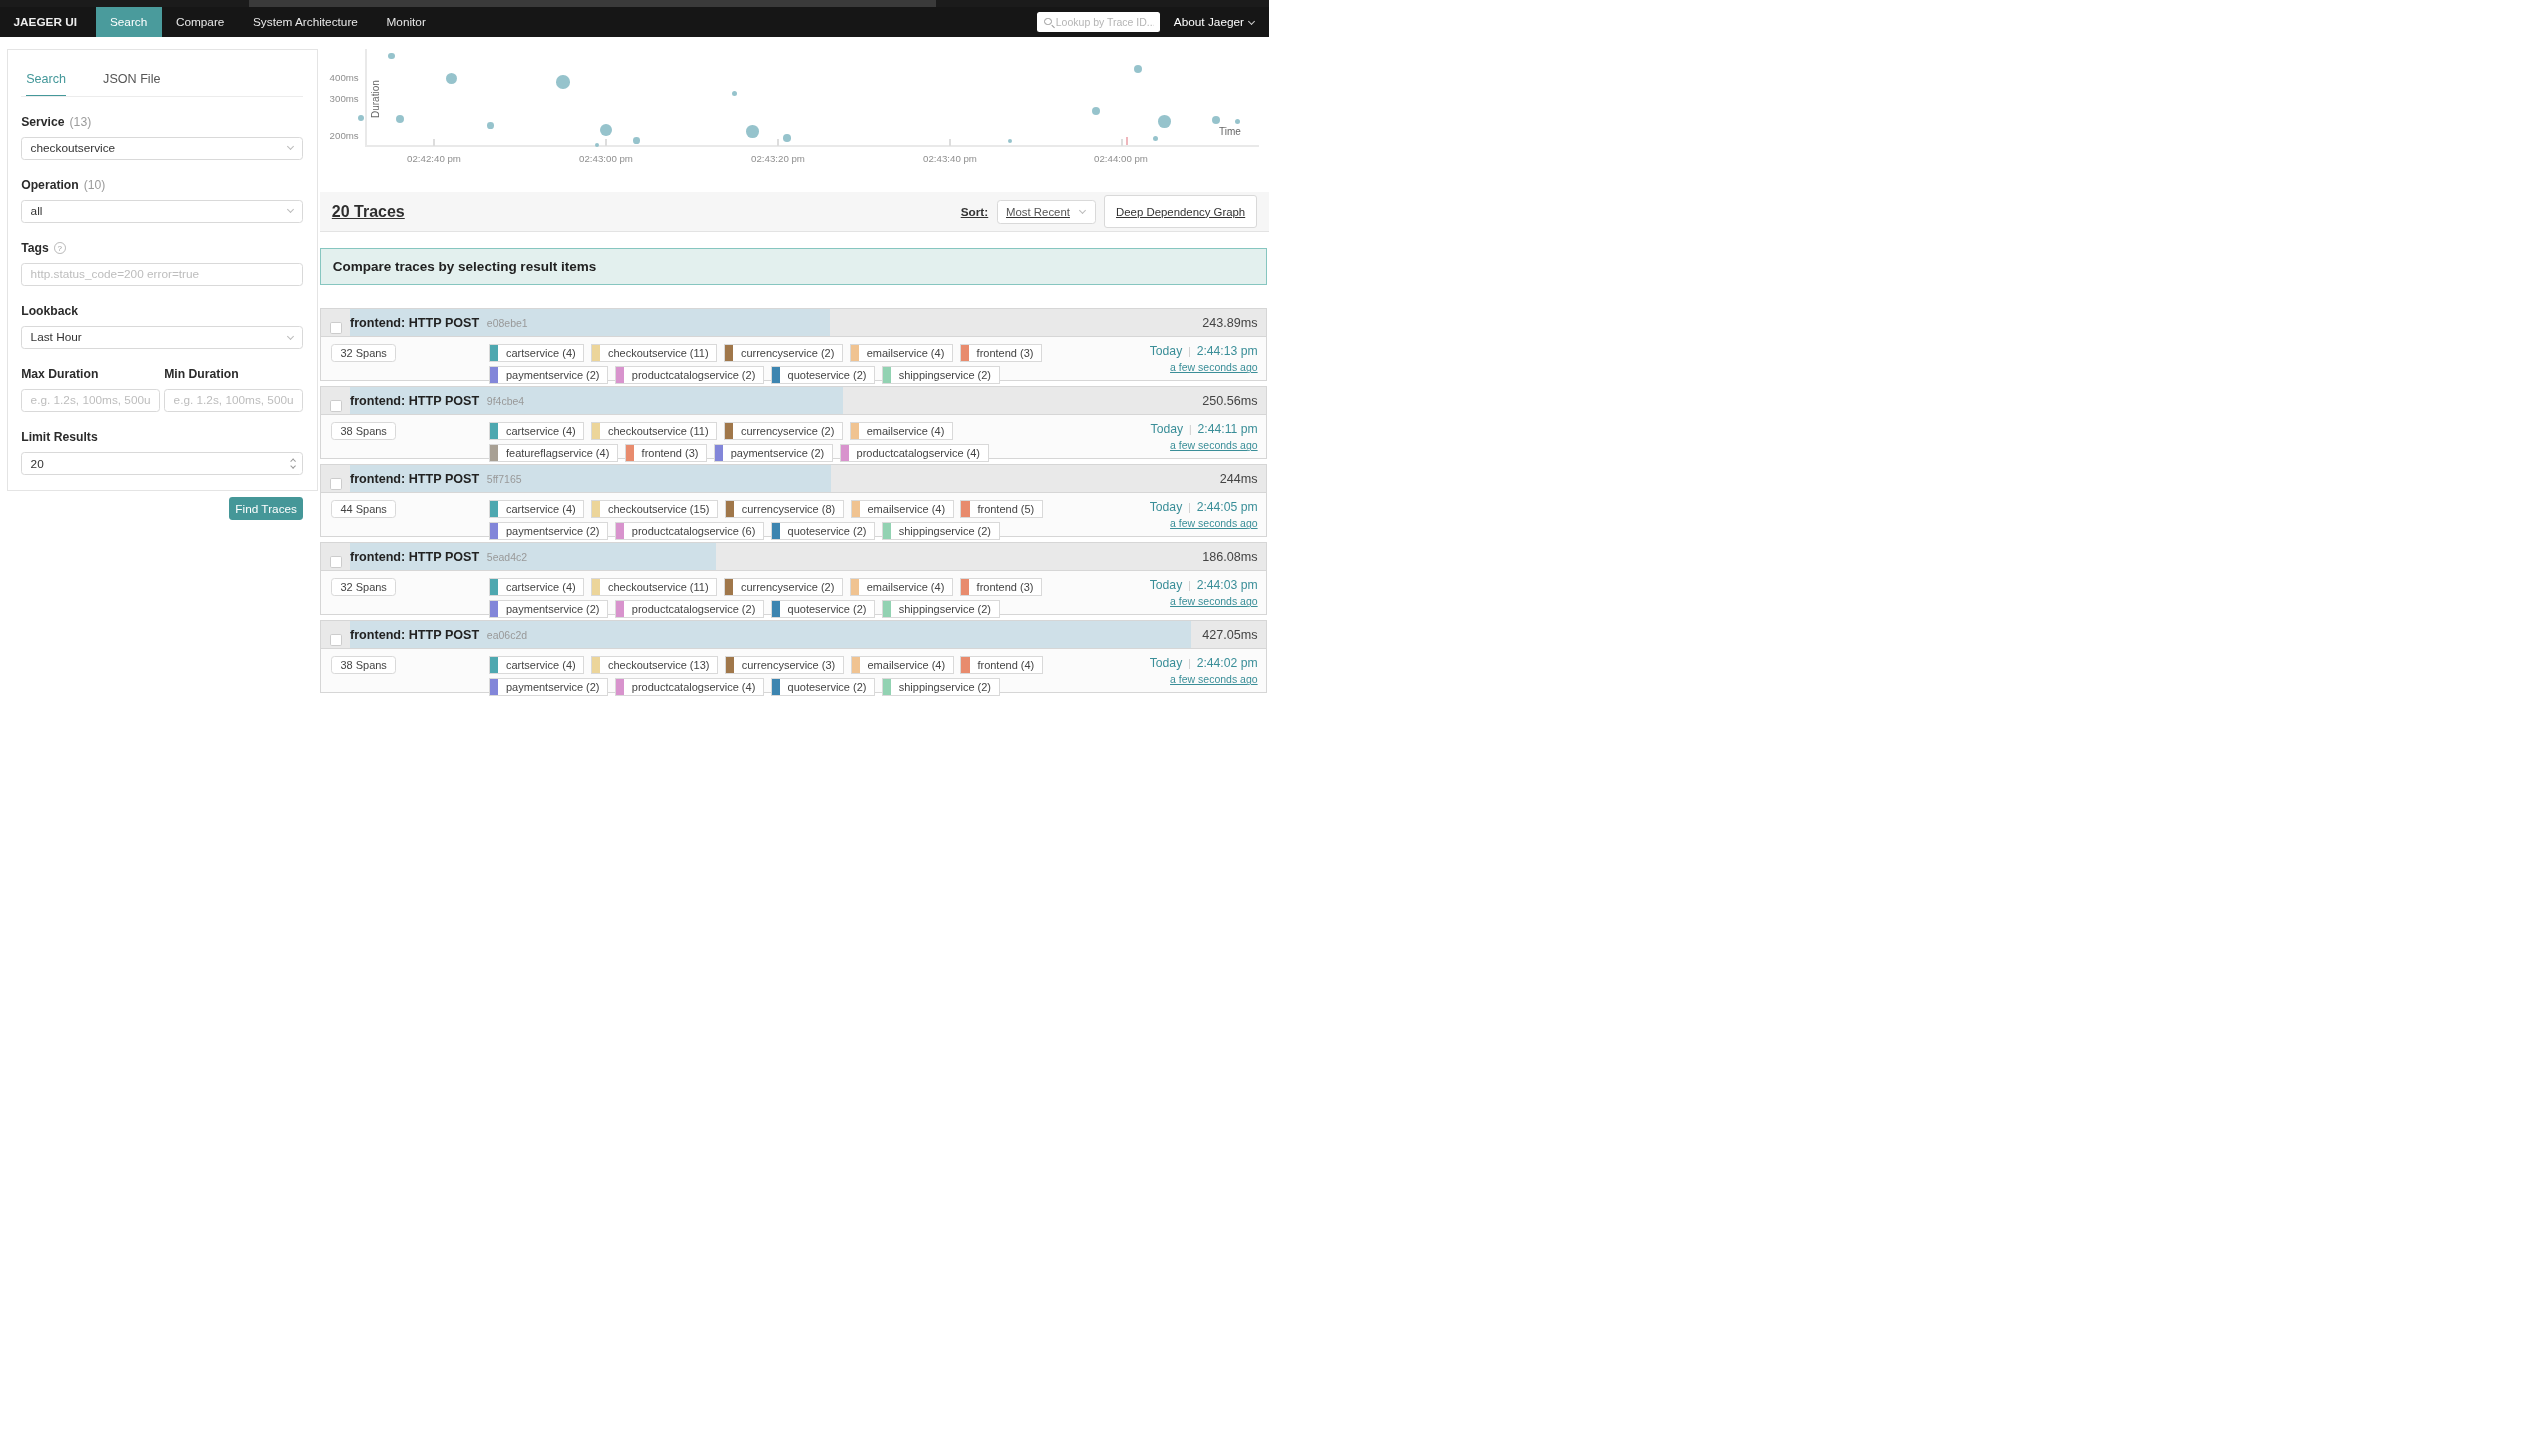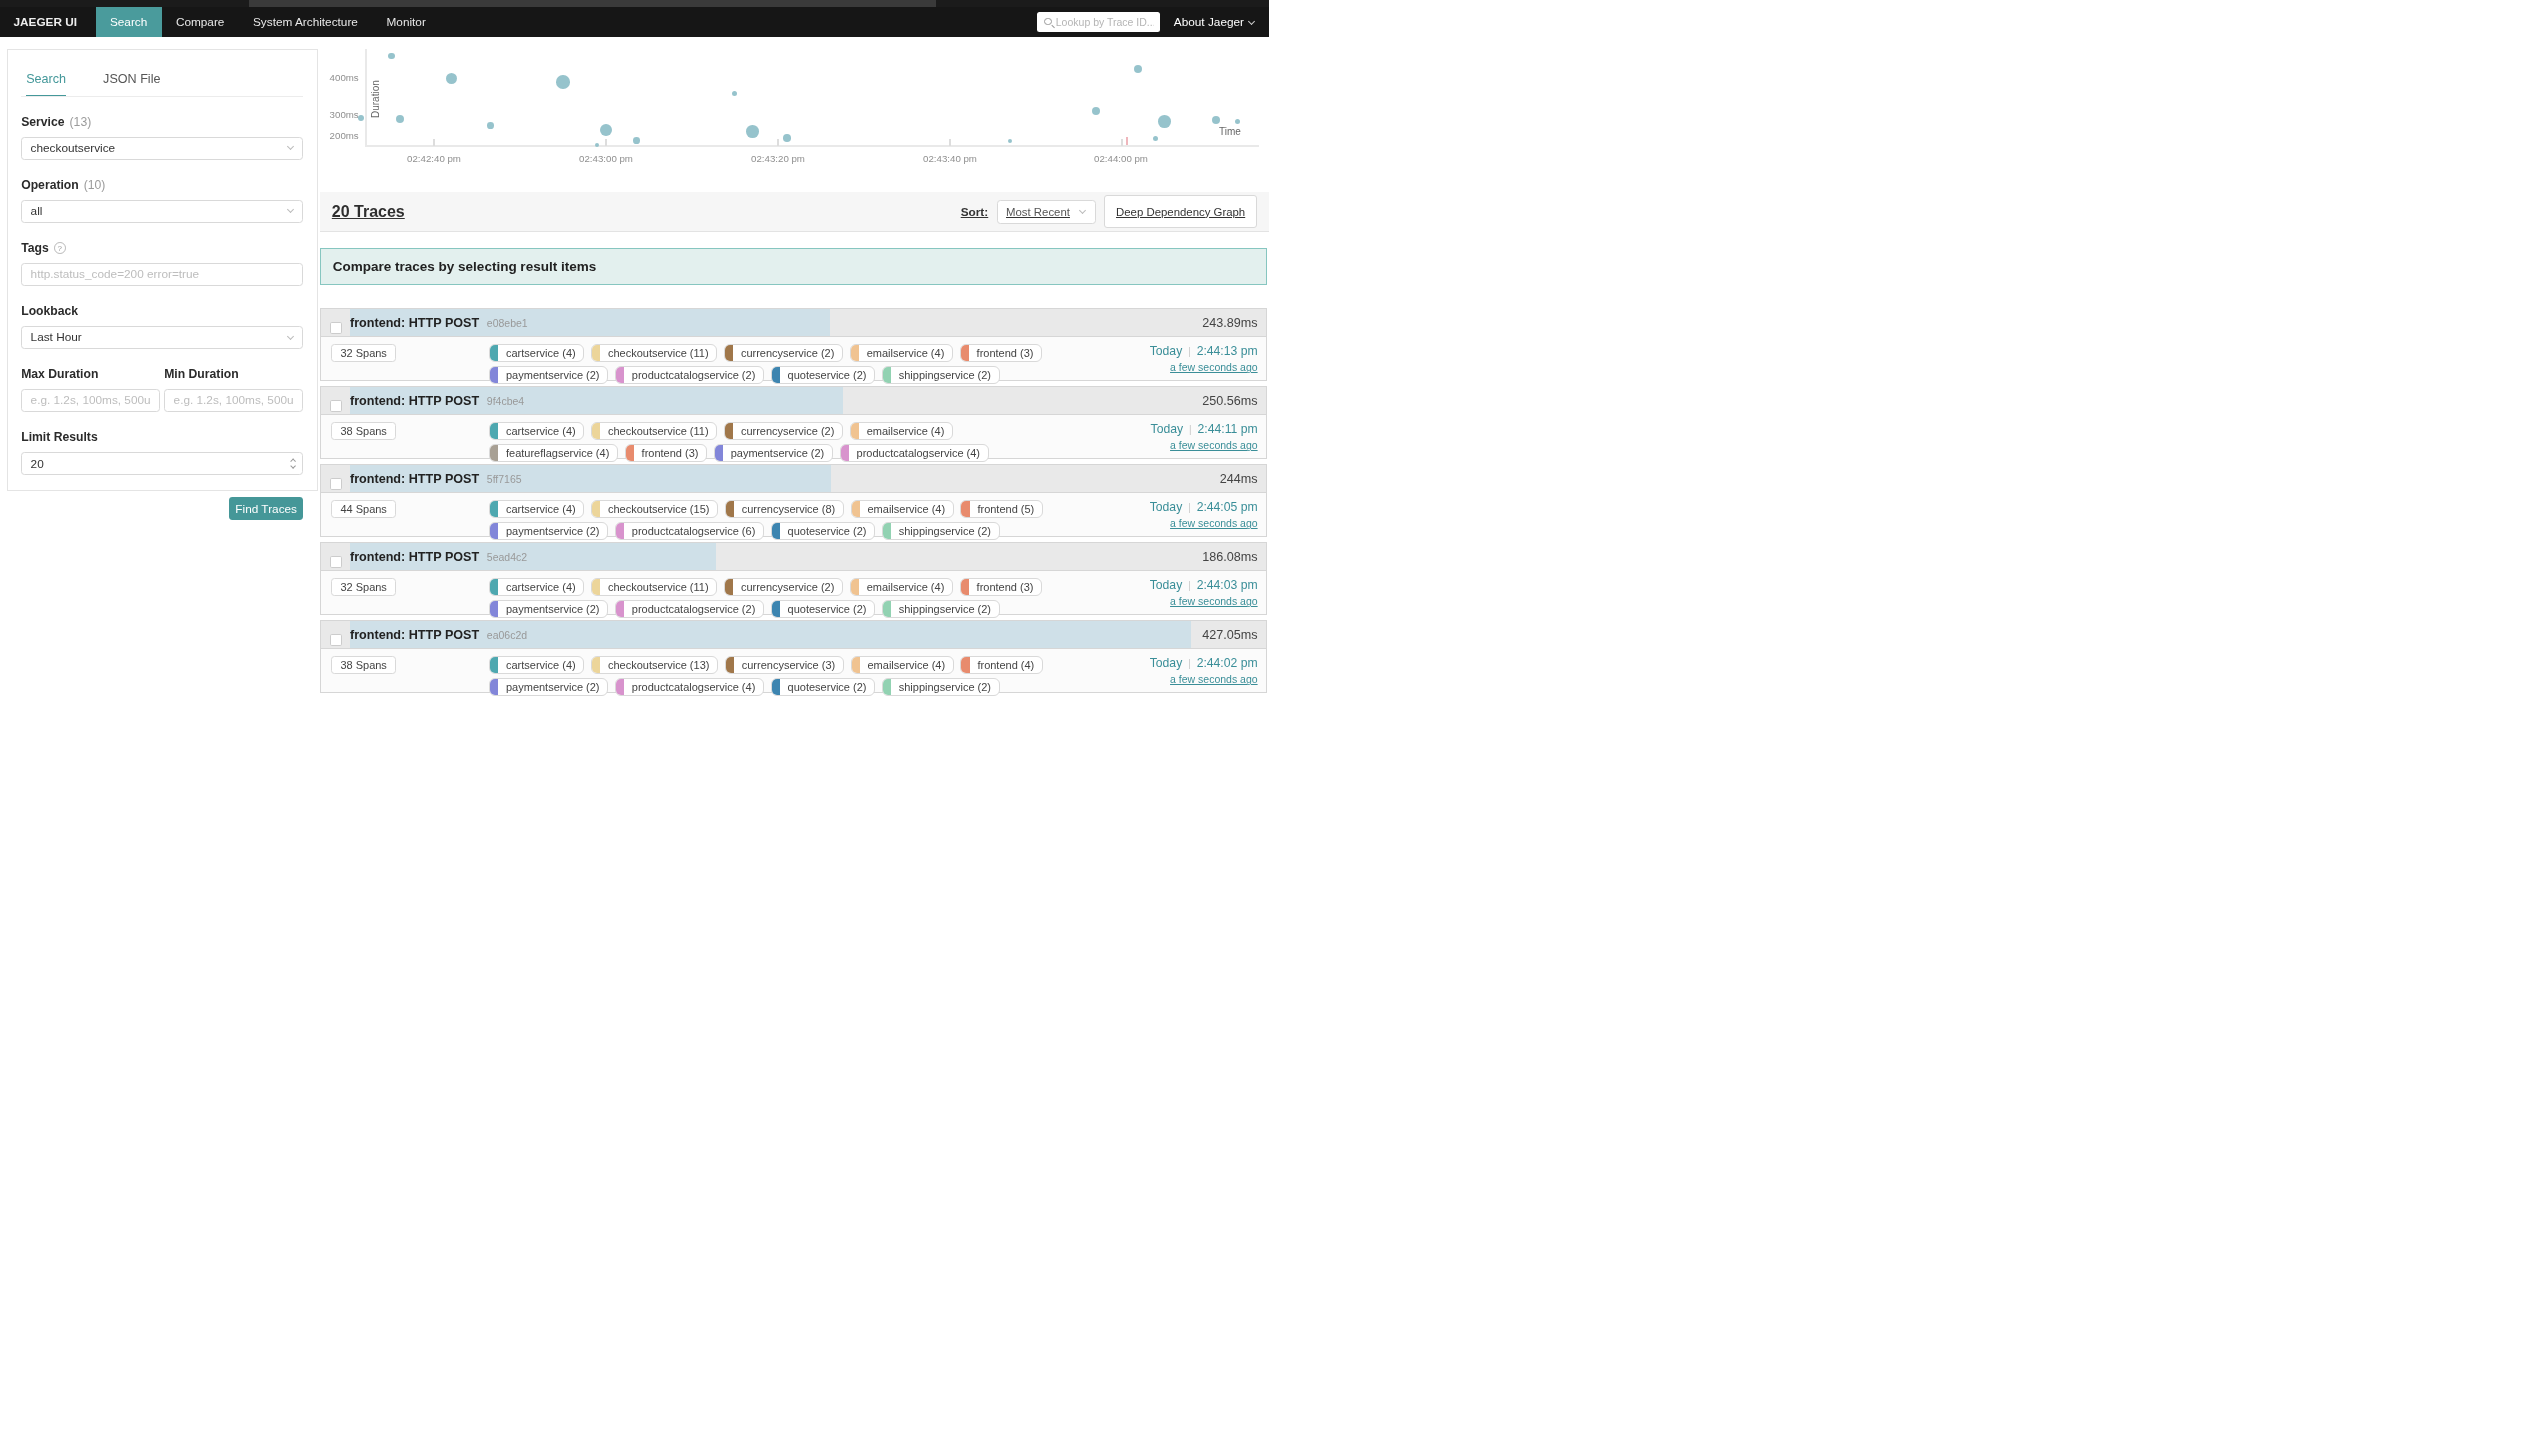--- a/index.html
+++ b/index.html
@@ -71,21 +71,21 @@
   .trace-header { position:relative; height:28px; background:#e9e9e9; border-bottom:0.8px solid #d6d6d6; cursor:pointer; }
   .dur-bar { position:absolute; left:29px; top:0; bottom:0; background:#cfe0e8; }
   .checkbox { position:absolute; left:9.3px; top:12.6px; width:11.8px; height:11.8px; background:#fff; border:0.8px solid #ccc; border-radius:1.7px; cursor:pointer; }
   .trace-title { position:absolute; left:29px; top:0; height:100%; display:flex; align-items:center; gap:7.6px; }
   .t-op { font-size:12.6px; font-weight:bold; color:#222; }
   .t-id { font-size:10.5px; color:#999; }
   .t-dur { position:absolute; right:8.4px; top:0; height:100%; display:flex; align-items:center; font-size:12.6px; color:#444; }
   .trace-body { position:relative; height:43px; }
   .spans-chip { position:absolute; left:10px; top:6.7px; height:17.7px; background:#fff; border:0.8px solid #d9d9d9; border-radius:3.4px; display:flex; align-items:center; padding:0 8.4px; font-size:11px; color:#444; }
   .tags { position:absolute; left:168px; top:6.7px; width:581px; display:flex; flex-wrap:wrap; gap:4.2px 6.7px; }
-  .tag { display:inline-flex; align-items:stretch; height:17.7px; border:0.8px solid #d9d9d9; border-radius:6px; overflow:hidden; background:#fff; }
+  .tag { display:inline-flex; align-items:stretch; height:17.7px; border:0.8px solid #d9d9d9; border-radius:0; overflow:hidden; background:#fff; }
   .tag .swatch { width:8.4px; flex:none; }
   .tag .tlab { display:flex; align-items:center; padding:0 7.6px; font-size:11px; color:#444; }
   .when { position:absolute; right:8.4px; top:6.7px; text-align:right; }
   .when-1 { font-size:12.2px; color:#3a8e98; display:flex; align-items:center; gap:5.9px; justify-content:flex-end; }
   .when-sep { color:#c9c9c9; font-size:10px; }
   .when-rel { font-size:10.5px; color:#3a8e98; margin-top:3.4px;text-decoration:underline; }
 </style>
 </head>
 <body>
 
@@ -195,21 +195,21 @@
       <div class="tickmark" style="left: 285px; top: 102px;"></div>
       <div class="x-lab" style="left: 286px; top: 116px;">02:43:00 pm</div>
       <div class="tickmark" style="left: 457px; top: 102px;"></div>
       <div class="x-lab" style="left: 458px; top: 116px;">02:43:20 pm</div>
       <div class="tickmark" style="left: 629px; top: 102px;"></div>
       <div class="x-lab" style="left: 630px; top: 116px;">02:43:40 pm</div>
       <div class="tickmark" style="left: 801px; top: 102px;"></div>
       <div class="x-lab" style="left: 801px; top: 116px;">02:44:00 pm</div>
       <div class="tickmark now" style="left: 806px; top: 100px;"></div>
       <div class="y-lab" style="left: 1.7px; top: 93px;">200ms</div>
-      <div class="y-lab" style="left: 1.7px; top: 72px;">300ms</div>
+      <div class="y-lab" style="left: 1.7px; top: 56px;">300ms</div>
       <div class="y-lab" style="left: 1.7px; top: 35px;">400ms</div>
       <div class="axis-name duration" style="left: 50px; top: 81px;">Duration</div>
       <div class="axis-name" style="left: 899px; top: 89px;">Time</div>
       <div class="dot" style="left: 68px; top: 15.6px; width: 6.7px; height: 6.7px; background: rgb(139, 188, 198); opacity: 0.9;"></div>
       <div class="dot" style="left: 126px; top: 36px; width: 11px; height: 11px; background: rgb(139, 188, 198); opacity: 0.9;"></div>
       <div class="dot" style="left: 236px; top: 38px; width: 13.5px; height: 13.5px; background: rgb(139, 188, 198); opacity: 0.9;"></div>
       <div class="dot" style="left: 412px; top: 54px; width: 5px; height: 5px; background: rgb(139, 188, 198); opacity: 0.9;"></div>
       <div class="dot" style="left: 38px; top: 78px; width: 5.9px; height: 5.9px; background: rgb(139, 188, 198); opacity: 0.9;"></div>
       <div class="dot" style="left: 76px; top: 78px; width: 8.4px; height: 8.4px; background: rgb(139, 188, 198); opacity: 0.9;"></div>
       <div class="dot" style="left: 167px; top: 85px; width: 6.7px; height: 6.7px; background: rgb(139, 188, 198); opacity: 0.9;"></div>

